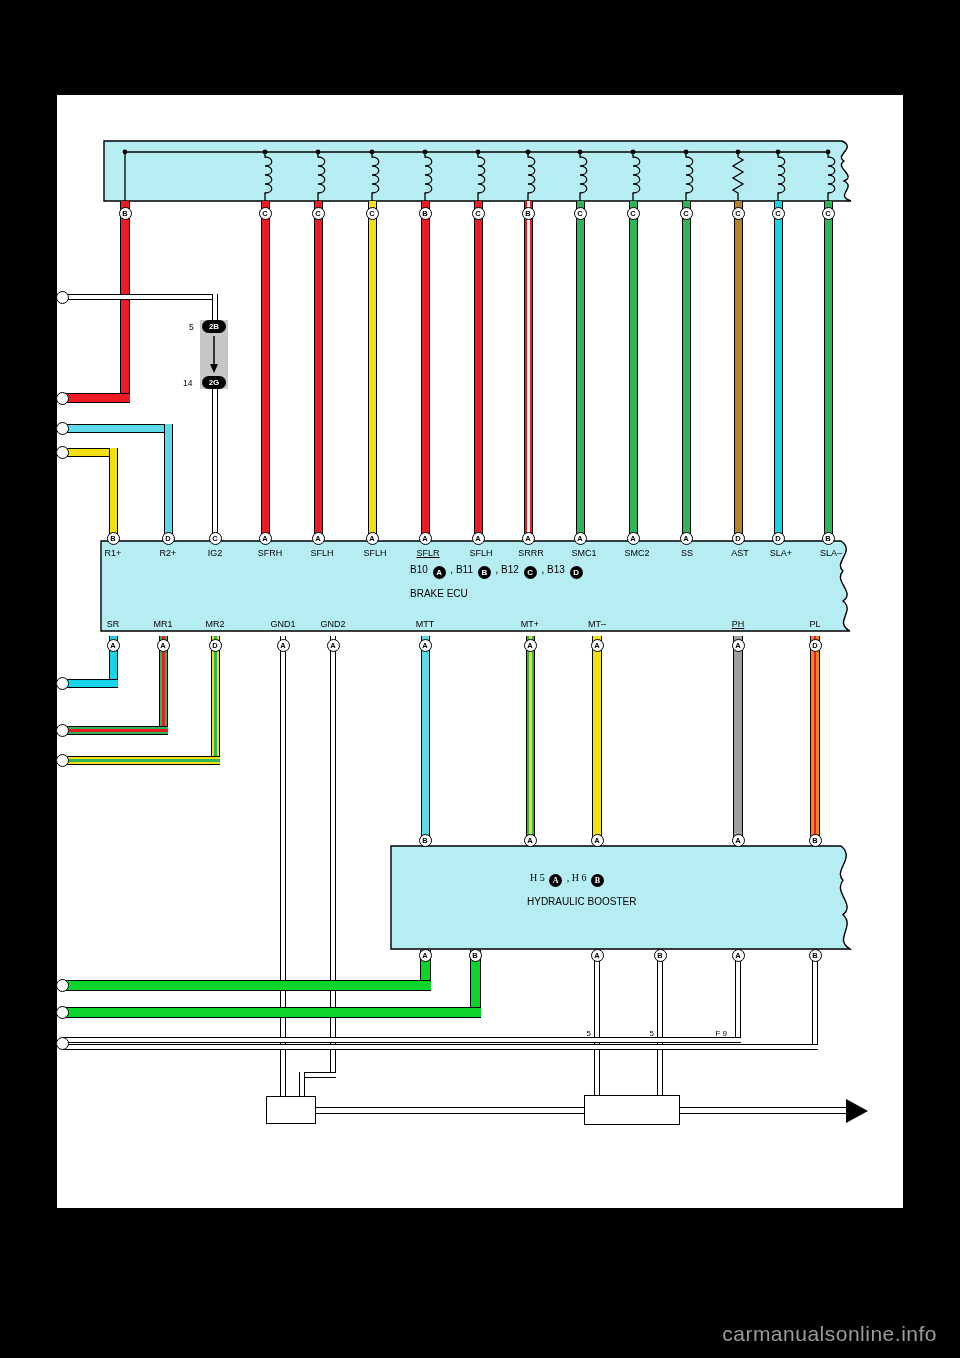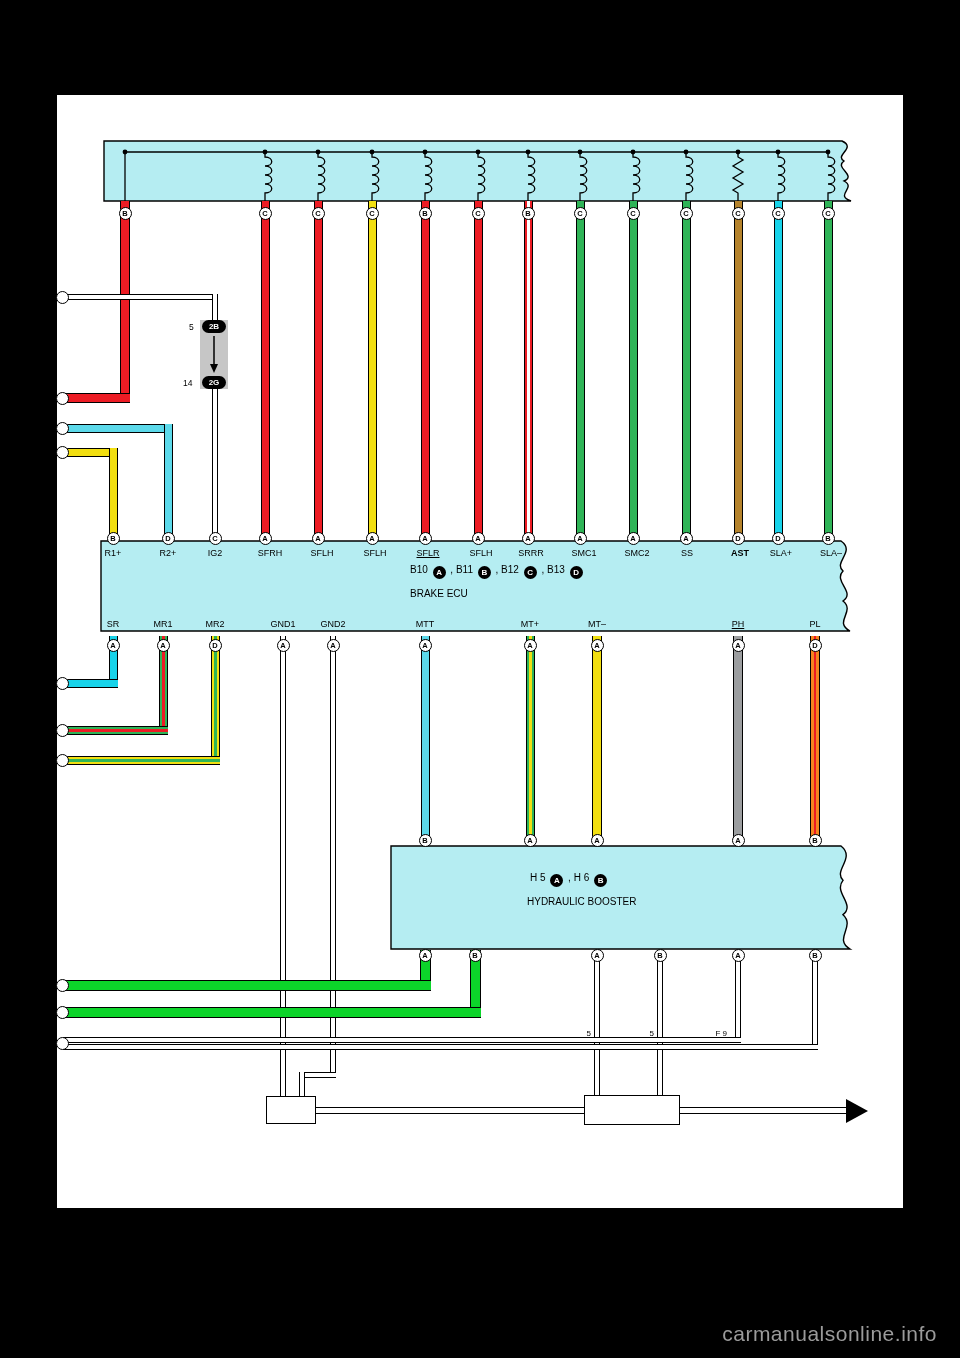--- a/index.html
+++ b/index.html
@@ -186,21 +186,21 @@
       <div class="pinlabel" style="position: absolute; left: 215px; top: 548px;">IG2</div>
       <div class="pinlabel" style="position: absolute; left: 270px; top: 548px;">SFRH</div>
       <div class="pinlabel" style="position: absolute; left: 322px; top: 548px;">SFLH</div>
       <div class="pinlabel" style="position: absolute; left: 375px; top: 548px;">SFLH</div>
       <div class="pinlabel" style="position: absolute; left: 428px; top: 548px; text-decoration: underline;">SFLR</div>
       <div class="pinlabel" style="position: absolute; left: 481px; top: 548px;">SFLH</div>
       <div class="pinlabel" style="position: absolute; left: 531px; top: 548px;">SRRR</div>
       <div class="pinlabel" style="position: absolute; left: 584px; top: 548px;">SMC1</div>
       <div class="pinlabel" style="position: absolute; left: 637px; top: 548px; text-align: right;">SMC2</div>
       <div class="pinlabel" style="position: absolute; left: 687px; top: 548px;">SS</div>
-      <div class="pinlabel" style="position: absolute; left: 740px; top: 548px; font-weight: bold;">AST</div>
+      <div class="pinlabel" style="position: absolute; left: 740px; top: 548px;">AST</div>
       <div class="pinlabel" style="position: absolute; left: 781px; top: 548px;">SLA+</div>
       <div class="pinlabel" style="position: absolute; left: 831px; top: 548px;">SLA–</div>
       <div class="pinlabel" style="position: absolute; left: 113px; top: 619px;">SR</div>
       <div class="pinlabel" style="position: absolute; left: 163px; top: 619px;">MR1</div>
       <div class="pinlabel" style="position: absolute; left: 215px; top: 619px;">MR2</div>
       <div class="pinlabel" style="position: absolute; left: 283px; top: 619px;">GND1</div>
       <div class="pinlabel" style="position: absolute; left: 333px; top: 619px;">GND2</div>
       <div class="pinlabel" style="position: absolute; left: 425px; top: 619px;">MTT</div>
       <div class="pinlabel" style="position: absolute; left: 530px; top: 619px;">MT+</div>
       <div class="pinlabel" style="position: absolute; left: 597px; top: 619px;">MT–</div>
@@ -217,17 +217,17 @@
       <div class="lconn" style="position: absolute; left: 56px; top: 1005.5px;"></div>
       <div class="lconn" style="position: absolute; left: 56px; top: 1036.5px;"></div>
       <div class="splice" style="position: absolute; left: 591px; top: 1033px;">5</div>
       <div class="splice" style="position: absolute; left: 654px; top: 1033px;">5</div>
       <div class="splice" style="position: absolute; left: 727px; top: 1033px;">F 9</div>
     </div>
 
   <div class="reftext" id="ecu-refs" style="left:410px;top:564px;"><span>B10 </span><span class="refcircle">A</span><span> ,  </span><span>B11 </span><span class="refcircle">B</span><span> ,  </span><span>B12 </span><span class="refcircle">C</span><span> ,  </span><span>B13 </span><span class="refcircle">D</span></div>
   <div class="comp-name" style="left:410px;top:588px;">BRAKE ECU</div>
 
-  <div class="reftext" id="booster-refs" style="left:530px;top:872px;"><span>H 5 </span><span class="refcircle">A</span><span> ,  </span><span>H 6 </span><span class="refcircle">B</span></div>
+  <div class="reftext" id="booster-refs" style="left:530px;top:872px;font-family:Liberation Serif, serif;"><span>H 5 </span><span class="refcircle">A</span><span> ,  </span><span>H 6 </span><span class="refcircle">B</span></div>
   <div class="comp-name" style="left:527px;top:896px;">HYDRAULIC BOOSTER</div>
 
   <div class="watermark">carmanualsonline.info</div>
 </div>
 
 </body></html>

